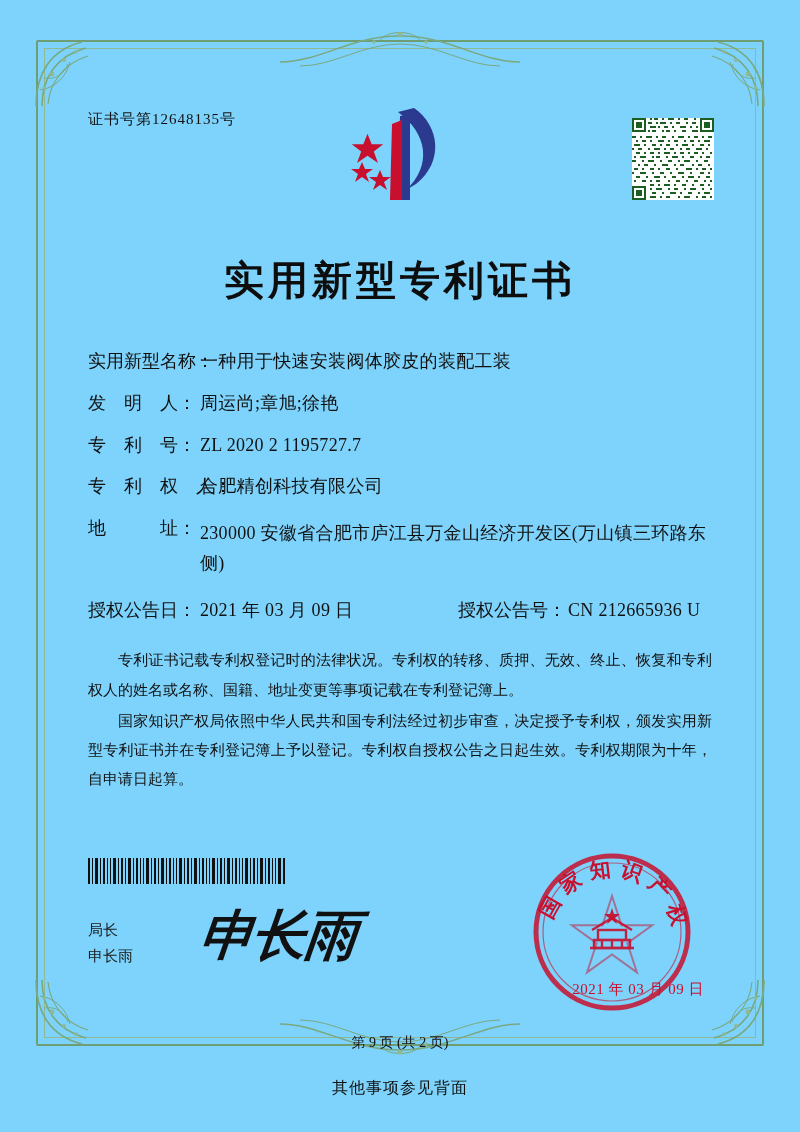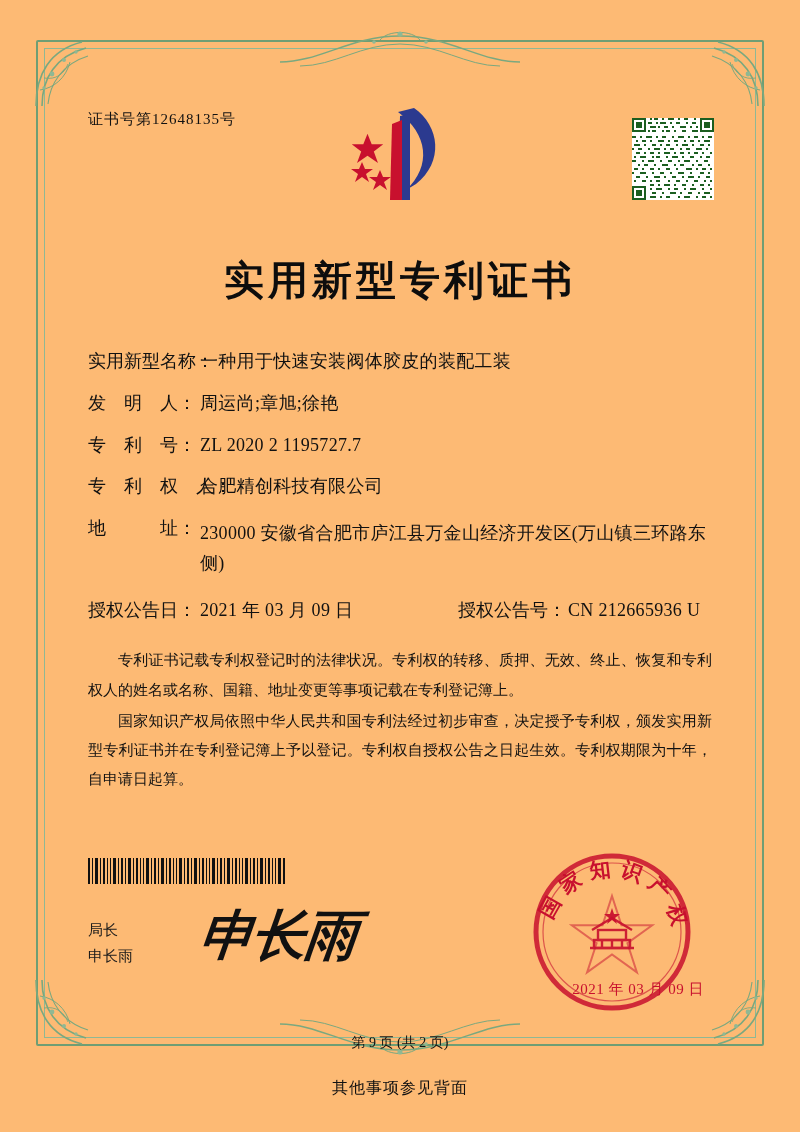--- a/index.html
+++ b/index.html
@@ -13,21 +13,21 @@
     font-family: "Liberation Serif", serif;
     color: #1a1a1a;
     position: relative;
     overflow: hidden;
   }
 
   
   .page {
     position: absolute;
     inset: 0;
-    background: #fdba74;
+    background: #7dd3fc;
     text-decoration: underline;
   }
 
   
   .frame-outer {
     position: absolute;
     left: 36px;
     top: 40px;
     right: 36px;
     bottom: 86px;

